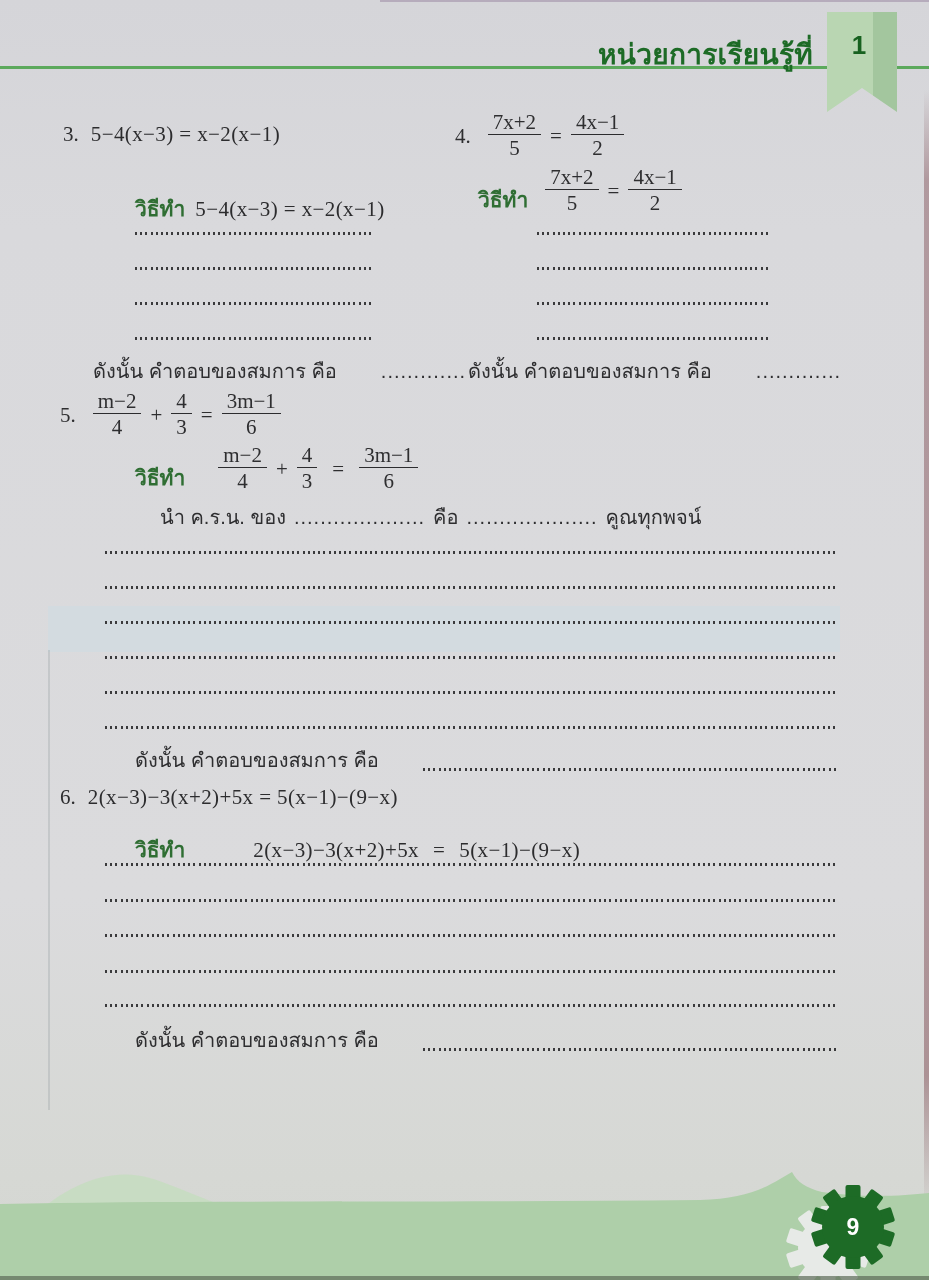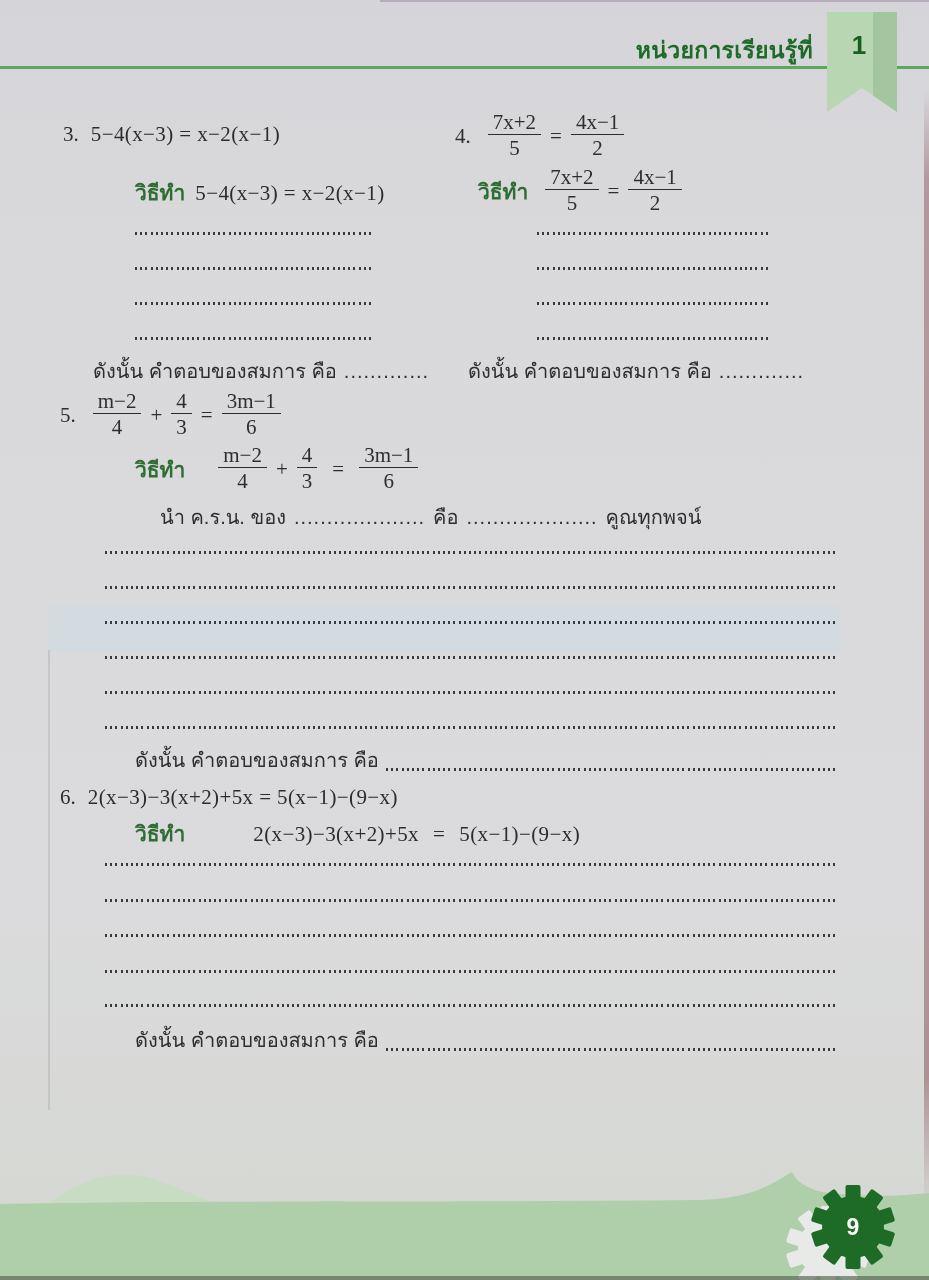--- a/index.html
+++ b/index.html
@@ -4,42 +4,42 @@
 <style>
   html,body{margin:0;padding:0;background:#9a9aa0;}
   #page{
     position:relative;width:929px;height:1280px;margin:0 auto;overflow:hidden;
     background:linear-gradient(180deg,#d5d5d9 0%,#d9d9dc 18%,#dbdbdd 70%,#d6d8d4 92%,#d4d6d2 100%);
     font-family:"Liberation Sans","DejaVu Sans",sans-serif;color:#2e2e30;
   }
   .abs{position:absolute;}
   
   .rule{height:3px;background:#5ca95c;}
-  .unit-title{font-size:23px;font-weight:bold;color:#1d6b26;letter-spacing:.3px;}
+  .unit-title{font-size:28px;font-weight:bold;color:#1d6b26;letter-spacing:.3px;}
   .ribbon{
     width:70px;height:100px;top:12px;left:827px;
     background:linear-gradient(to right,#b9d6b2 0 66%,#a3c69e 66%);
     -webkit-clip-path:polygon(0 0,100% 0,100% 100%,50% 76%,0 100%);
     clip-path:polygon(0 0,100% 0,100% 100%,50% 76%,0 100%);
   }
   .ribbon-num{left:827px;top:30px;width:64px;text-align:center;font-size:26px;font-weight:bold;color:#17611f;}
   
   .eq{font-family:"Liberation Serif","DejaVu Serif",serif;font-size:21px;color:#2c2c2e;letter-spacing:.4px;white-space:nowrap;}
   .row{display:flex;align-items:baseline;white-space:nowrap;}
   .frow{display:flex;align-items:center;white-space:nowrap;}
   .pnum{font-family:"Liberation Serif","DejaVu Serif",serif;font-size:21px;margin-right:12px;}
-  .method{font-size:21px;font-weight:bold;color:#2f6e33;}
+  .method{font-size:21px;font-weight:bold;color:#2f6e33;margin-top:16px;}
   .thai{font-size:20px;color:#2e2e30;}
   .frac{display:inline-block;text-align:center;vertical-align:middle;margin:0 5px;font-family:"Liberation Serif","DejaVu Serif",serif;font-size:21px;}
   .frac .num{display:block;padding:0 5px;line-height:1.1;}
   .frac .den{display:block;border-top:1.6px solid #2c2c2e;padding:1px 5px 0;line-height:1.2;}
   .op{font-family:"Liberation Serif","DejaVu Serif",serif;font-size:21px;margin:0 4px;}
   
   .dotline{height:3px;background:repeating-linear-gradient(90deg,#3a3a3c 0 2px,transparent 2px 5.2px);}
-  .answer-row{display:flex;align-items:baseline;font-size:20px;}
+  .answer-row{display:flex;align-items:baseline;font-size:20px;gap:37px;}
   .answer-row .tail{flex:1;align-self:flex-end;margin:0 0 5px 7px;height:3px;
     background:repeating-linear-gradient(90deg,#3a3a3c 0 2px,transparent 2px 5.2px);}
   .dots{letter-spacing:1px;}
   
   .ghost-band{background:rgba(203,219,227,.5);}
   .ghost-vline{background:rgba(140,150,155,.28);}
   .edge-right{background:linear-gradient(to bottom,rgba(128,76,84,0),rgba(128,76,84,.45) 8%,rgba(128,76,84,.5) 88%,rgba(128,76,84,0));}
   .edge-top{background:rgba(152,132,160,.5);}
   svg text{font-family:"Liberation Sans","DejaVu Sans",sans-serif;}
 </style>

